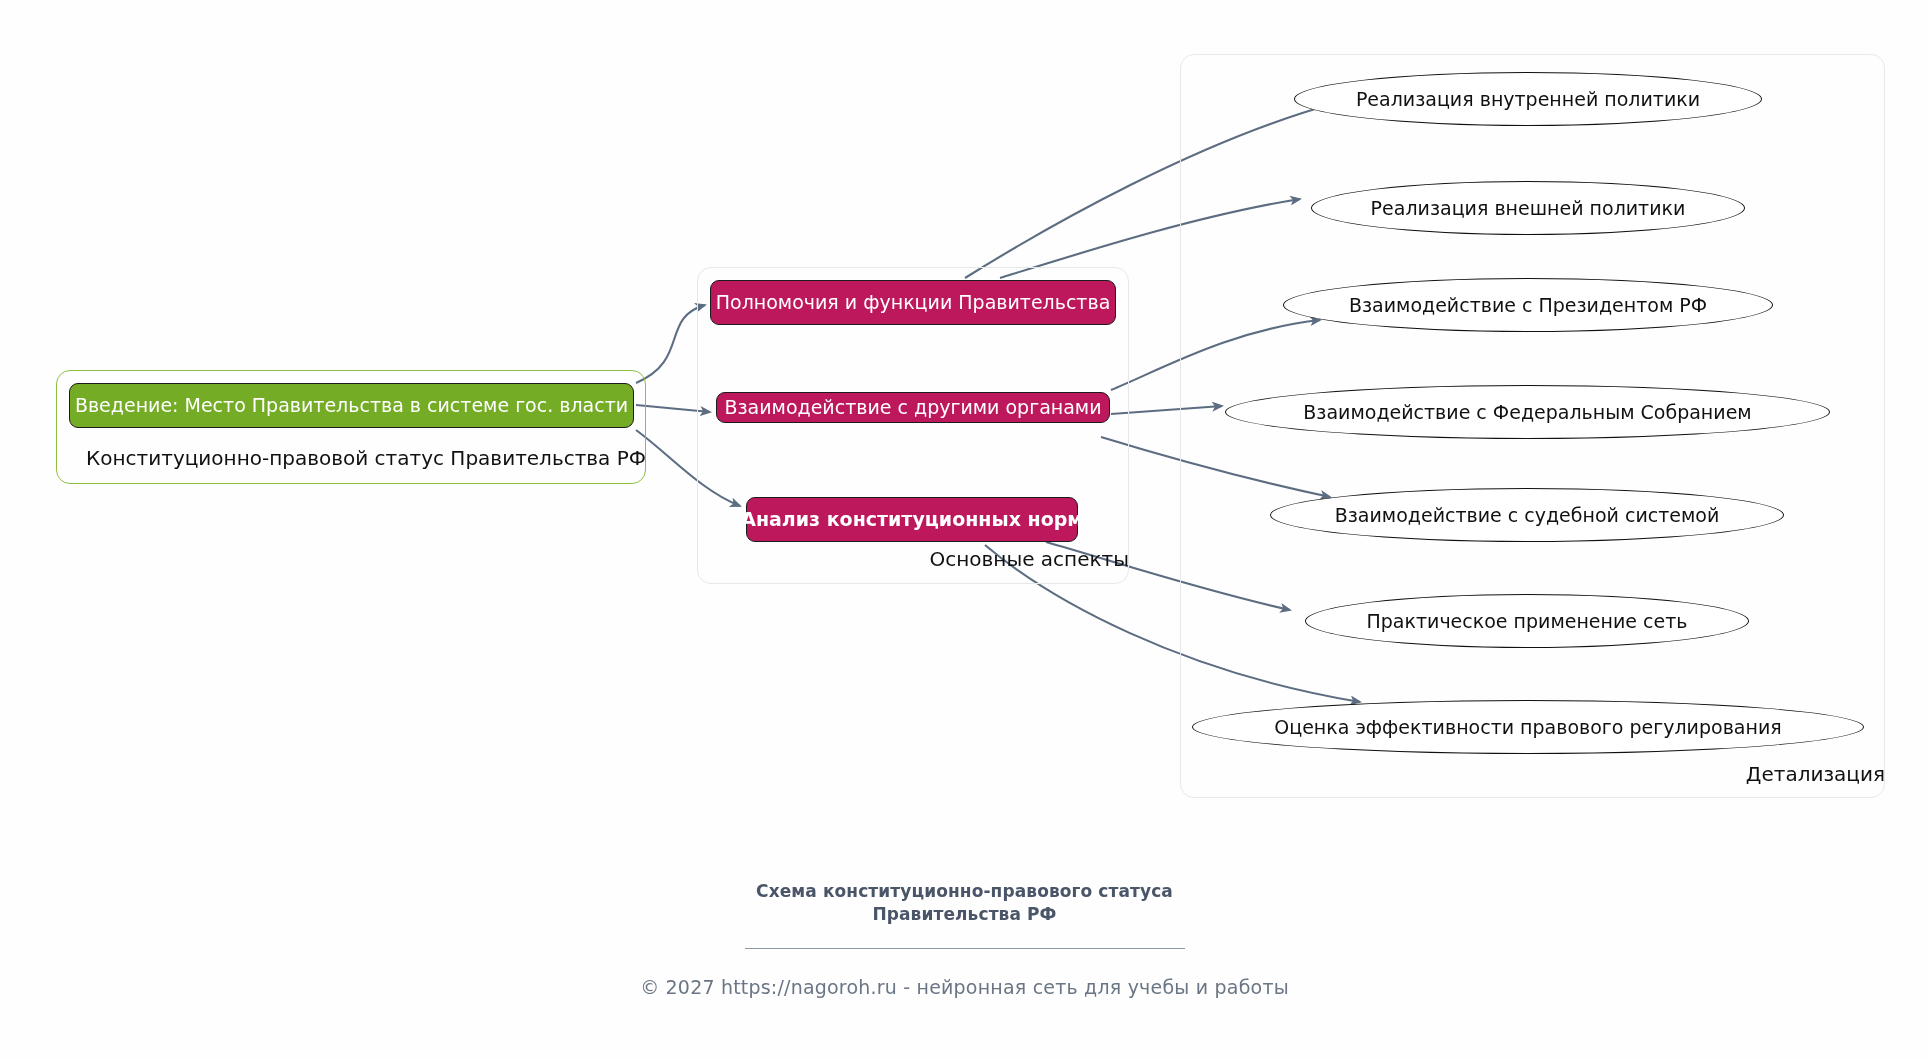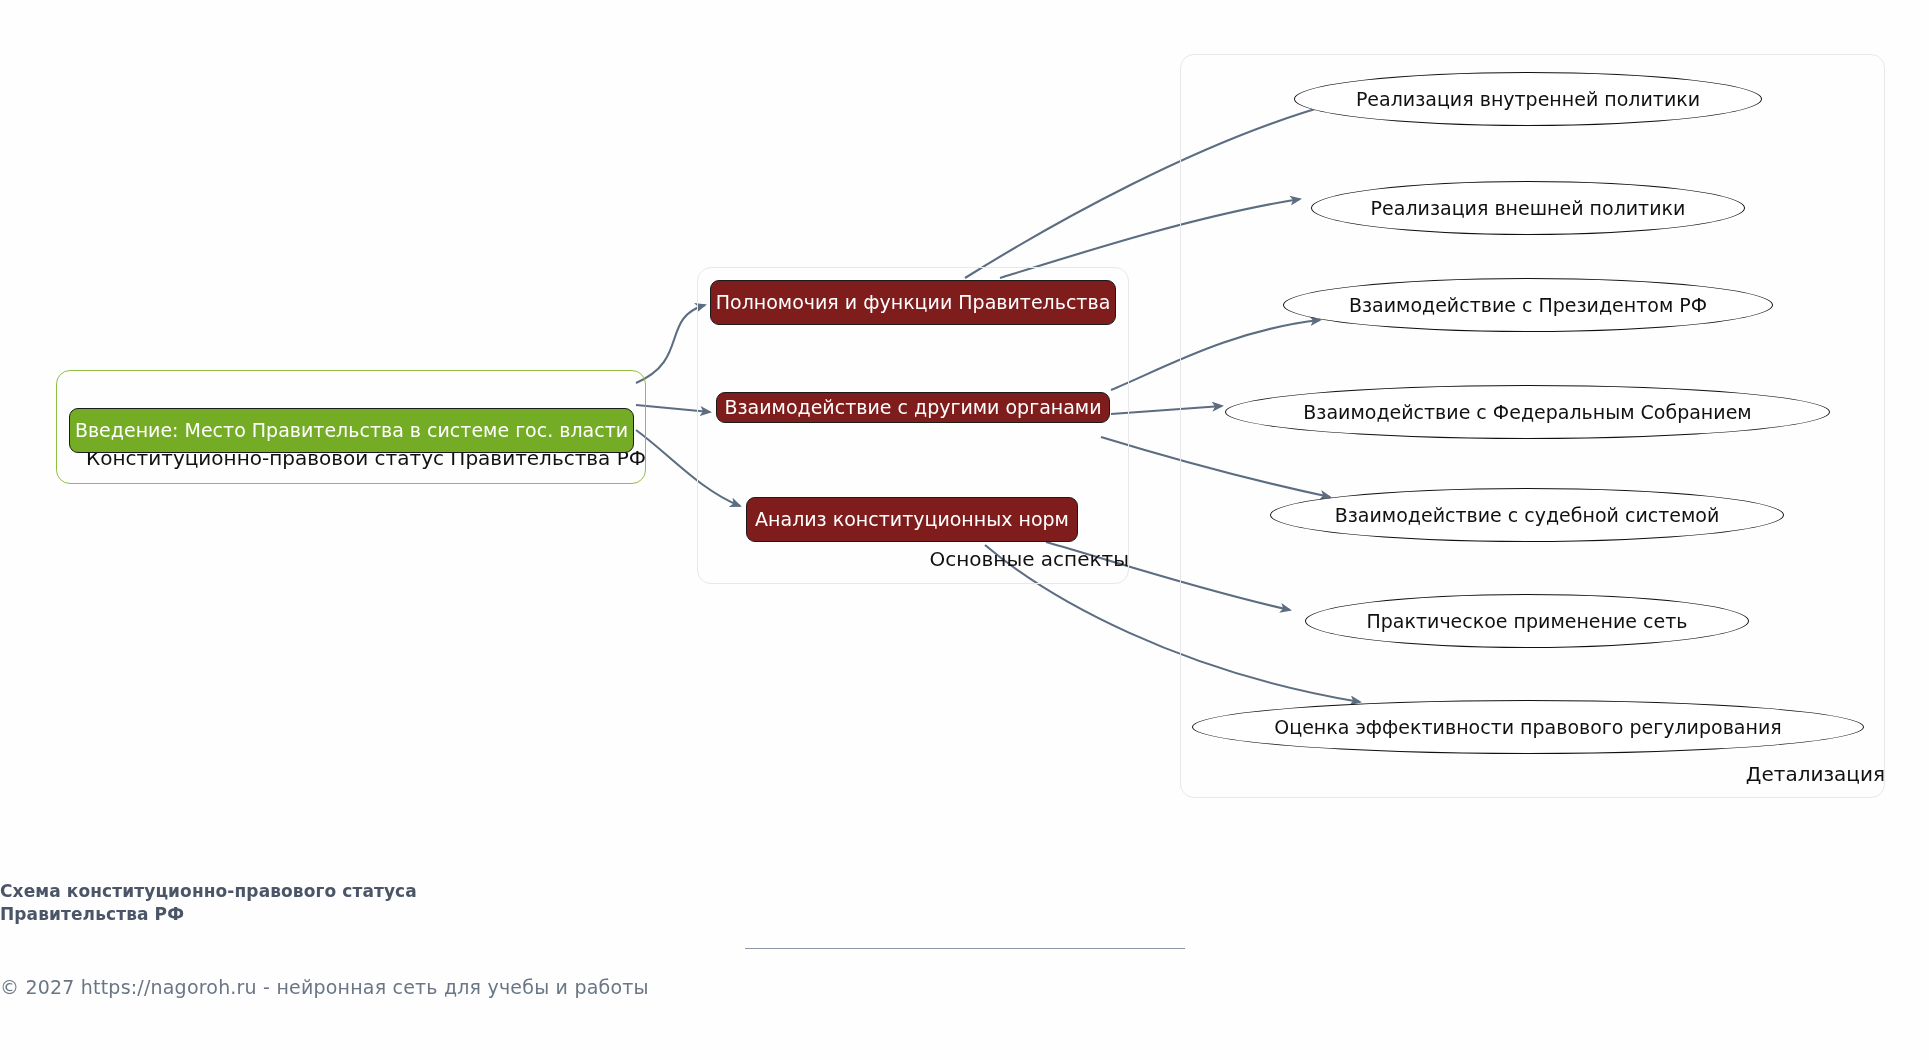--- a/index.html
+++ b/index.html
@@ -71,24 +71,23 @@
     justify-content: center;
     color: #ffffff;
     font-size: 19px;
     white-space: nowrap;
     border: 1.6px solid #1b1b1b;
     padding: 0 14px;
     line-height: 1;
   }
   .node-green {
     background: #74AC26;
-    margin-top: 25px;
   }
   .node-purple {
-    background: #7f1d1d;
+    background: #be185d;
   }
 
   
   .node-ellipse {
     position: absolute;
     box-sizing: border-box;
     border: 1.6px solid #111111;
     border-radius: 50%;
     background: #ffffff;
     display: flex;
@@ -99,20 +98,21 @@
     white-space: nowrap;
     line-height: 1;
   }
 
   
   #footer {
     position: absolute;
     left: 0;
     top: 880px;
     width: 1929px;
+    text-align: center;
   }
   #footer-title {
     font-size: 17px;
     font-weight: bold;
     color: #4a5568;
     line-height: 1.35;
     white-space: pre-line;
     letter-spacing: 0.1px;
   }
   #footer-divider {
@@ -166,21 +166,21 @@
   <div class="subgraph" id="sg-intro"></div>
   <div class="subgraph-label" style="left:56px; top:446px; width:590px;">Конституционно-правовой статус Правительства РФ</div>
 
   <div class="node-rect node-green" style="left:69px; top:383px; width:565px; height:45px;">Введение: Место Правительства в системе гос. власти</div>
 
   <div class="subgraph" id="sg-aspects"></div>
   <div class="subgraph-label" style="left:697px; top:547px; width:432px;">Основные аспекты</div>
 
   <div class="node-rect node-purple" style="left:710px; top:280px; width:406px; height:45px;">Полномочия и функции Правительства</div>
   <div class="node-rect node-purple" style="left:716px; top:392px; width:394px; height:31px;">Взаимодействие с другими органами</div>
-  <div class="node-rect node-purple" style="left:746px; top:497px; width:332px; height:45px;">Анализ конституционных норм</div>
+  <div class="node-rect node-purple" style="left:746px; top:497px; width:332px; height:45px;font-weight:bold;">Анализ конституционных норм</div>
 
   <div class="subgraph" id="sg-details"></div>
   <div class="subgraph-label" style="left:1180px; top:762px; width:705px;">Детализация</div>
 
   <div class="node-ellipse" style="left:1294px; top:72px; width:468px; height:54px;">Реализация внутренней политики</div>
   <div class="node-ellipse" style="left:1311px; top:181px; width:434px; height:54px;">Реализация внешней политики</div>
   <div class="node-ellipse" style="left:1283px; top:278px; width:490px; height:54px;">Взаимодействие с Президентом РФ</div>
   <div class="node-ellipse" style="left:1225px; top:385px; width:605px; height:54px;">Взаимодействие с Федеральным Собранием</div>
   <div class="node-ellipse" style="left:1270px; top:488px; width:514px; height:54px;text-align:center;">Взаимодействие с судебной системой</div>
   <div class="node-ellipse" style="left:1305px; top:594px; width:444px; height:54px;">Практическое применение сеть</div>

